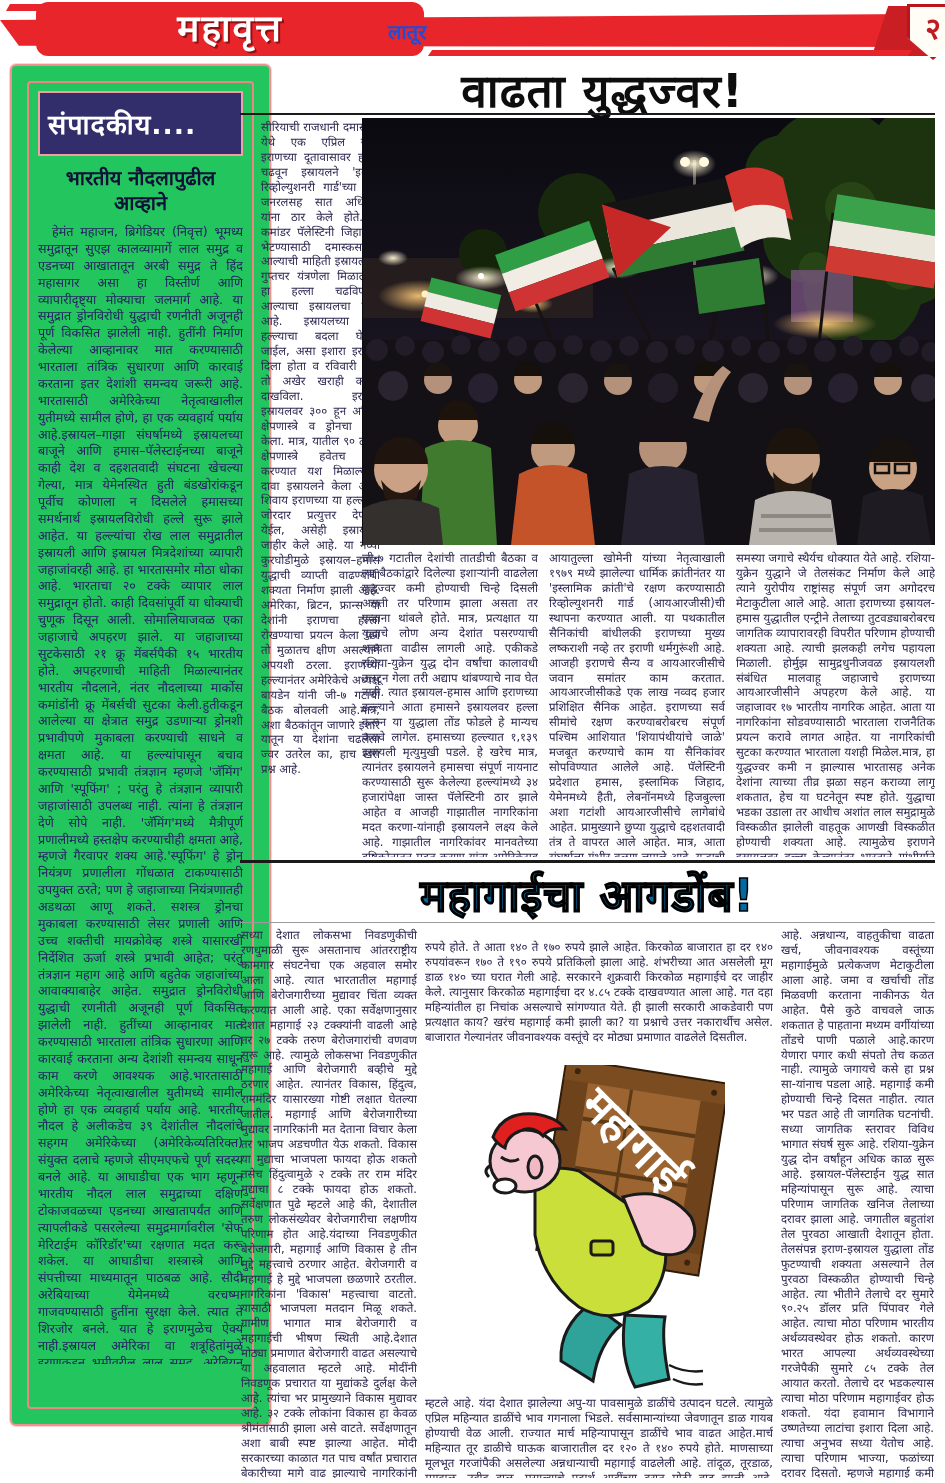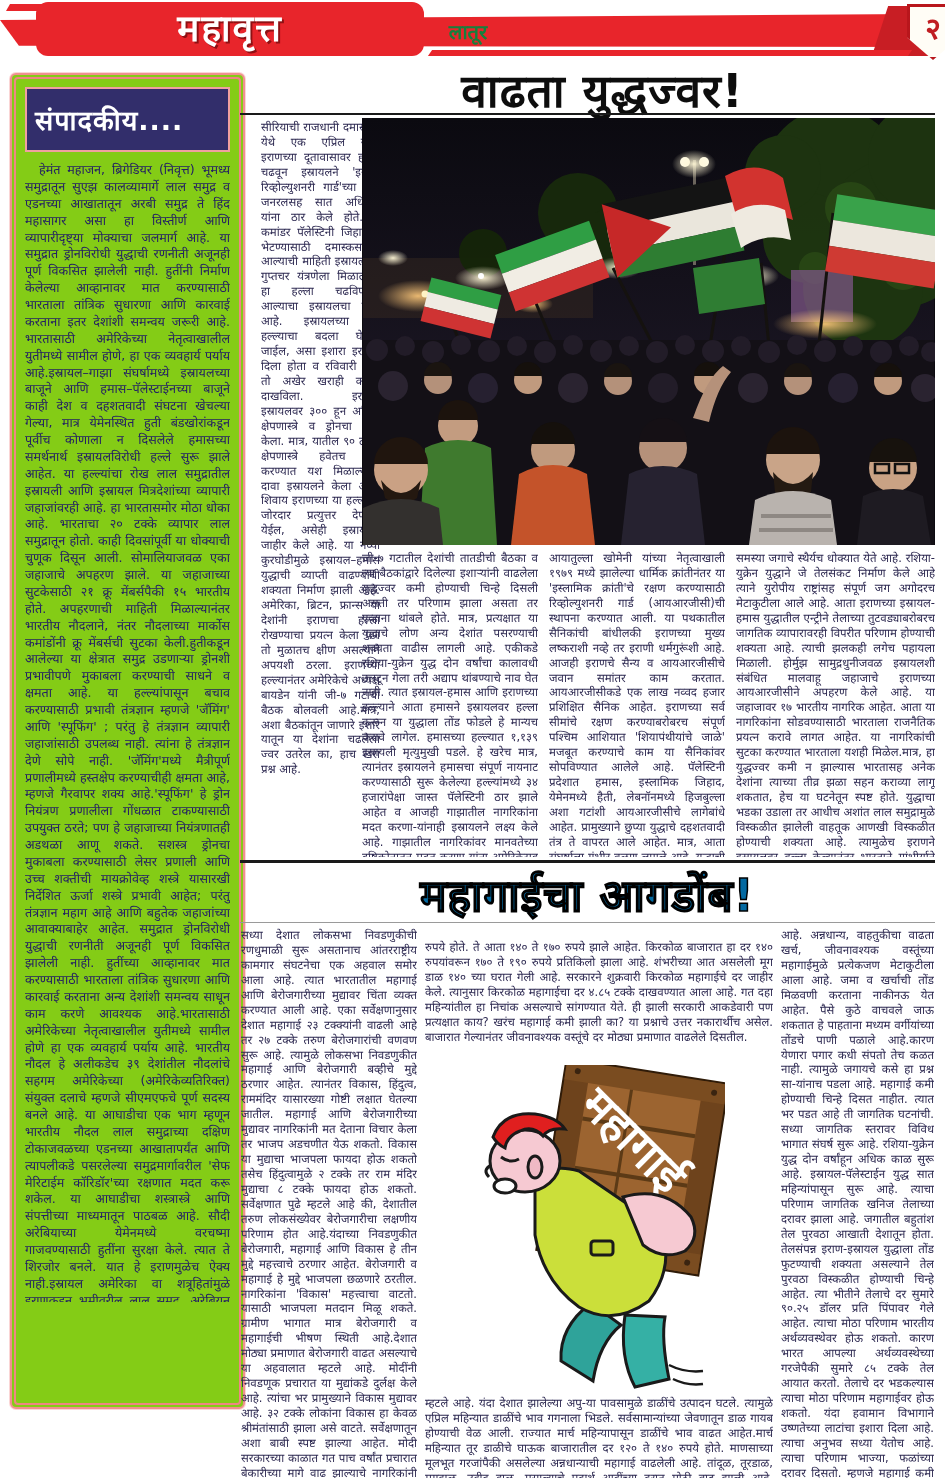--- a/index.html
+++ b/index.html
@@ -9,30 +9,30 @@
   .masthead{position:absolute;left:0;top:0;width:945px;height:60px;padding-left:20px;}
   .mast-strip{position:absolute;left:0;top:14px;width:945px;height:33px;background:#e8252b;
               clip-path:polygon(0 18%,97% 0,100% 35%,100% 100%,2% 96%);}
   .mast-strip2{position:absolute;left:880px;top:6px;width:60px;height:50px;background:#c81e24;
                transform:skewX(-18deg);}
   .mast-sliver{position:absolute;left:8px;top:4px;width:90px;height:7px;background:#e8252b;transform:skewX(-30deg);}
   .mast-sliver2{position:absolute;left:430px;top:50px;width:480px;height:6px;background:#e8252b;transform:skewX(-35deg);}
   .mast-name{position:absolute;left:36px;top:2px;width:388px;height:54px;background:#e8252b;
              border-radius:12px;color:#fff;font-size:37px;font-weight:bold;text-align:center;
              line-height:54px;letter-spacing:2px;text-shadow:2px 2px 0 #8f1013;}
-  .mast-city{position:absolute;left:388px;top:18px;width:160px;color:#15803d;font-size:20px;
-             font-weight:bold;text-align:center;}
+  .mast-city{position:absolute;left:388px;top:18px;width:160px;color:#1d4ed8;font-size:20px;
+             font-weight:bold;text-align:left;}
   .mast-date{position:absolute;left:610px;top:20px;width:250px;color:#fff;font-size:22px;
              font-weight:bold;text-align:center;margin-top:36px;}
   .mast-page{position:absolute;right:6px;top:4px;width:46px;height:50px;background:#fffdf6;
              border:3px solid #b8161c;clip-path:polygon(0 0,100% 0,100% 60%,50% 100%,0 60%);
              color:#c01d22;font-size:30px;font-weight:bold;text-align:center;line-height:44px;}
   
-  .editorial{position:absolute;left:10px;top:73px;width:227px;height:1328px;
-             border:2px solid #f09090;border-radius:6px;padding:2px;background:#84cc16;
+  .editorial{position:absolute;left:10px;top:64px;width:227px;height:1328px;
+             border:2px solid #f09090;border-radius:6px;padding:15px;background:#22c55e;
              box-shadow:0 0 0 1px #fbd6d6;}
   .editorial-inner{border:2px solid #ef8585;border-radius:4px;height:100%;box-sizing:border-box;
                    padding:8px 9px;overflow:hidden;}
   .ed-head{background:#322e6b;border:2px solid #f0a0a0;color:#fff;font-size:27px;font-weight:bold;
            padding:12px 8px;margin-bottom:10px;letter-spacing:1px;}
   .ed-title{font-size:20px;font-weight:bold;color:#101038;margin:2px 0 8px 0;line-height:1.25;
             text-align:center;}
   .ed-body{font-size:12.6px;line-height:1.34;color:#232063;text-align:justify;overflow:hidden;
            height:1140px;}
   .ed-body::first-letter{margin-left:14px;}
@@ -70,20 +70,21 @@
     <div class="mast-sliver2"></div>
     <div class="mast-name">महावृत्त</div>
     <div class="mast-city">लातूर</div>
     <div class="mast-date">बुधवार दि.१७ एप्रिल २०२४</div>
     <div class="mast-page">२</div>
   </div>
 
   <div class="editorial">
     <div class="editorial-inner">
       <div class="ed-head">संपादकीय....</div>
+      <div class="ed-title">भारतीय नौदलापुढील आव्हाने</div>
       <div class="ed-body">हेमंत महाजन, ब्रिगेडियर (निवृत्त) भूमध्य समुद्रातून सुएझ कालव्यामार्गे लाल समुद्र व एडनच्या आखातातून अरबी समुद्र ते हिंद महासागर असा हा विस्तीर्ण आणि व्यापारीदृष्ट्या मोक्याचा जलमार्ग आहे. या समुद्रात ड्रोनविरोधी युद्धाची रणनीती अजूनही पूर्ण विकसित झालेली नाही. हुतींनी निर्माण केलेल्या आव्हानावर मात करण्यासाठी भारताला तांत्रिक सुधारणा आणि कारवाई करताना इतर देशांशी समन्वय जरूरी आहे. भारतासाठी अमेरिकेच्या नेतृत्वाखालील युतीमध्ये सामील होणे, हा एक व्यवहार्य पर्याय आहे.इस्रायल–गाझा संघर्षामध्ये इस्रायलच्या बाजूने आणि हमास–पॅलेस्टाईनच्या बाजूने काही देश व दहशतवादी संघटना खेचल्या गेल्या, मात्र येमेनस्थित हुती बंडखोरांकडून पूर्वीच कोणाला न दिसलेले हमासच्या समर्थनार्थ इस्रायलविरोधी हल्ले सुरू झाले आहेत. या हल्ल्यांचा रोख लाल समुद्रातील इस्रायली आणि इस्रायल मित्रदेशांच्या व्यापारी जहाजांवरही आहे. हा भारतासमोर मोठा धोका आहे. भारताचा २० टक्के व्यापार लाल समुद्रातून होतो. काही दिवसांपूर्वी या धोक्याची चुणूक दिसून आली. सोमालियाजवळ एका जहाजाचे अपहरण झाले. या जहाजाच्या सुटकेसाठी २१ क्रू मेंबर्सपैकी १५ भारतीय होते. अपहरणाची माहिती मिळाल्यानंतर भारतीय नौदलाने, नंतर नौदलाच्या मार्कोस कमांडोंनी क्रू मेंबर्सची सुटका केली.हुतीकडून आलेल्या या क्षेत्रात समुद्र उडणाऱ्या ड्रोनशी प्रभावीपणे मुकाबला करण्याची साधने व क्षमता आहे. या हल्ल्यांपासून बचाव करण्यासाठी प्रभावी तंत्रज्ञान म्हणजे 'जॅमिंग' आणि 'स्पूफिंग' ; परंतु हे तंत्रज्ञान व्यापारी जहाजांसाठी उपलब्ध नाही. त्यांना हे तंत्रज्ञान देणे सोपे नाही. 'जॅमिंग'मध्ये मैत्रीपूर्ण प्रणालीमध्ये हस्तक्षेप करण्याचीही क्षमता आहे, म्हणजे गैरवापर शक्य आहे.'स्पूफिंग' हे ड्रोन नियंत्रण प्रणालीला गोंधळात टाकण्यासाठी उपयुक्त ठरते; पण हे जहाजाच्या नियंत्रणातही अडथळा आणू शकते. सशस्त्र ड्रोनचा मुकाबला करण्यासाठी लेसर प्रणाली आणि उच्च शक्तीची मायक्रोवेव्ह शस्त्रे यासारखी निर्देशित ऊर्जा शस्त्रे प्रभावी आहेत; परंतु तंत्रज्ञान महाग आहे आणि बहुतेक जहाजांच्या आवाक्याबाहेर आहेत. समुद्रात ड्रोनविरोधी युद्धाची रणनीती अजूनही पूर्ण विकसित झालेली नाही. हुतींच्या आव्हानावर मात करण्यासाठी भारताला तांत्रिक सुधारणा आणि कारवाई करताना अन्य देशांशी समन्वय साधून काम करणे आवश्यक आहे.भारतासाठी अमेरिकेच्या नेतृत्वाखालील युतीमध्ये सामील होणे हा एक व्यवहार्य पर्याय आहे. भारतीय नौदल हे अलीकडेच ३९ देशांतील नौदलांचे सहगम अमेरिकेच्या (अमेरिकेव्यतिरिक्त) संयुक्त दलाचे म्हणजे सीएमएफचे पूर्ण सदस्य बनले आहे. या आघाडीचा एक भाग म्हणून भारतीय नौदल लाल समुद्राच्या दक्षिण टोकाजवळच्या एडनच्या आखातापर्यंत आणि त्यापलीकडे पसरलेल्या समुद्रमार्गावरील 'सेफ मेरिटाईम कॉरिडॉर'च्या रक्षणात मदत करू शकेल. या आघाडीचा शस्त्रास्त्रे आणि संपत्तीच्या माध्यमातून पाठबळ आहे. सौदी अरेबियाच्या येमेनमध्ये वरचष्मा गाजवण्यासाठी हुतींना सुरक्षा केले. त्यात ते शिरजोर बनले. यात हे इराणमुळेच ऐक्य नाही.इस्रायल अमेरिका वा शत्रूहितांमुळे इराणकडून भूमीवरील लाल समुद्र, अरेबियन समुद्र, हिंदी महासागराच्या चाललेले ड्रोन व क्षेपणास्त्रांचे हल्ले अशा भारताच्या व्यापार आणि अर्थव्यवस्थेच्या दृष्टीने धोकादायक आहेत. भारताचा २० टक्के व्यापार या समुद्रातून होतो. इस्रायलमध्ये नोंदणी झालेल्या 'एमएससी एरिज' या रासायनिक जहाजावर गुजरातपासून २०० नॉटिकल मैलांवर हल्ला झाला. लाल समुद्राच्या मोठ्या प्रमाणात तेलाची वाहतूक होते. आता तेलवाहू जहाज कंपन्यांनी वाहतुकीवर अतिरिक्त जोखीम मूल्य आकारण्यास सुरुवात केली आहे. त्यामुळे जागतिक बाजारात कच्च्या तेलाचे दर दोन ते पाच टक्क्यांनी वाढले आहेत.भारतीय नौदलाच्या १०० दिवसांच्या संकल्प मोहिमेचा २३ मार्चला समारोप झाला. डिसेंबर २०२३ च्या मध्यावर ही मोहीम सुरू झाली होती. या कालावधीत हिंद महासागरात सागरी सुरक्षेशी संबंधित १८ घटना भारतीय नौदलाने शीघ्र आणि प्रथम प्रतिसाद देत हाताळल्या. इस्रायल–हमास संघर्षाच्या पार्श्वभूमीवर भारतीय नौदलाने संकल्प अंतर्गत सागरी सुरक्षा मोहिमांची व्याप्ती लक्षणीयरीत्या वाढवली होती. १०० दिवसांत नौदलाची जहाजे, विमाने आणि विशेष दलांनी सागरी सुरक्षेसाठी आणि सागरी सेवेत कार्यरत समुदायाचे विविध अपारंपरिक धोक्यांपासून रक्षण केले.या क्षेत्रातील धोक्यांविषयीच्या माहितीचे आकलन झाल्यानंतर एडनचे आखात आणि लगतचा प्रदेश, अरबी समुद्र तसेच सोमालियाचा पूर्व किनारा अशा तीन भागांत ही संकल्प मोहीम राबविण्यात आली. भारतीय नौदलाच्या या प्रयत्नांमध्ये भारताच्या सागरी हितांचे रक्षण करणे, सागरी धोक्यांचा सामना करणे, नव्याने डोके वर काढणाऱ्या चाचेगिरीला विरोध करणे तसेच भारतीय सागरी क्षेत्रात अमली पदार्थांचा व्यापार लक्षणीयरीत्या कमी करणे अशा कामगिरींचा समावेश आहे; मात्र भारतीय नौदल सदैव तैनात करणे खर्चिक असेल.</div>
     </div>
   </div>
 
   <div class="headline1">वाढता युद्धज्वर!</div>
   <div class="rule" style="left:240px;top:113px;width:695px;height:2px;"></div>
 
   <div class="newsbody warcol1">सीरियाची राजधानी दमास्कस येथे एक एप्रिल रोजी इराणच्या दूतावासावर हल्ला चढवून इस्रायलने 'इराणी रिव्होल्युशनरी गार्ड'च्या दोन जनरलसह सात अधिका-यांना ठार केले होते. हे कमांडर पॅलेस्टिनी जिहादींना भेटण्यासाठी दमास्कसमध्ये आल्याची माहिती इस्रायलच्या गुप्तचर यंत्रणेला मिळाल्याने हा हल्ला चढविण्यात आल्याचा इस्रायलचा दावा आहे. इस्रायलच्या या हल्ल्याचा बदला घेतला जाईल, असा इशारा इराणने दिला होता व रविवारी रात्री तो अखेर खराही करून दाखविला. इराणने इस्रायलवर ३०० हून अधिक क्षेपणास्त्रे व ड्रोनचा मारा केला. मात्र, यातील ९० टक्के क्षेपणास्त्रे हवेतच नष्ट करण्यात यश मिळाल्याचा दावा इस्रायलने केला आहे. शिवाय इराणच्या या हल्ल्यास जोरदार प्रत्युत्तर देण्यात येईल, असेही इस्रायलने जाहीर केले आहे. या नव्या कुरघोडीमुळे इस्रायल–हमास युद्धाची व्याप्ती वाढण्याची शक्यता निर्माण झाली आहे. अमेरिका, ब्रिटन, फ्रान्स या देशांनी इराणचा हल्ला रोखण्याचा प्रयत्न केला पण तो मुळातच क्षीण असल्याने अपयशी ठरला. इराणच्या हल्ल्यानंतर अमेरिकेचे अध्यक्ष बायडेन यांनी जी-७ गटाची बैठक बोलवली आहे.मात्र, अशा बैठकांतून जाणारे इशारे यातून या देशांना चढलेला ज्वर उतरेल का, हाच खरा प्रश्न आहे.</div>
 
   <svg class="photo" viewBox="0 0 571 427">

